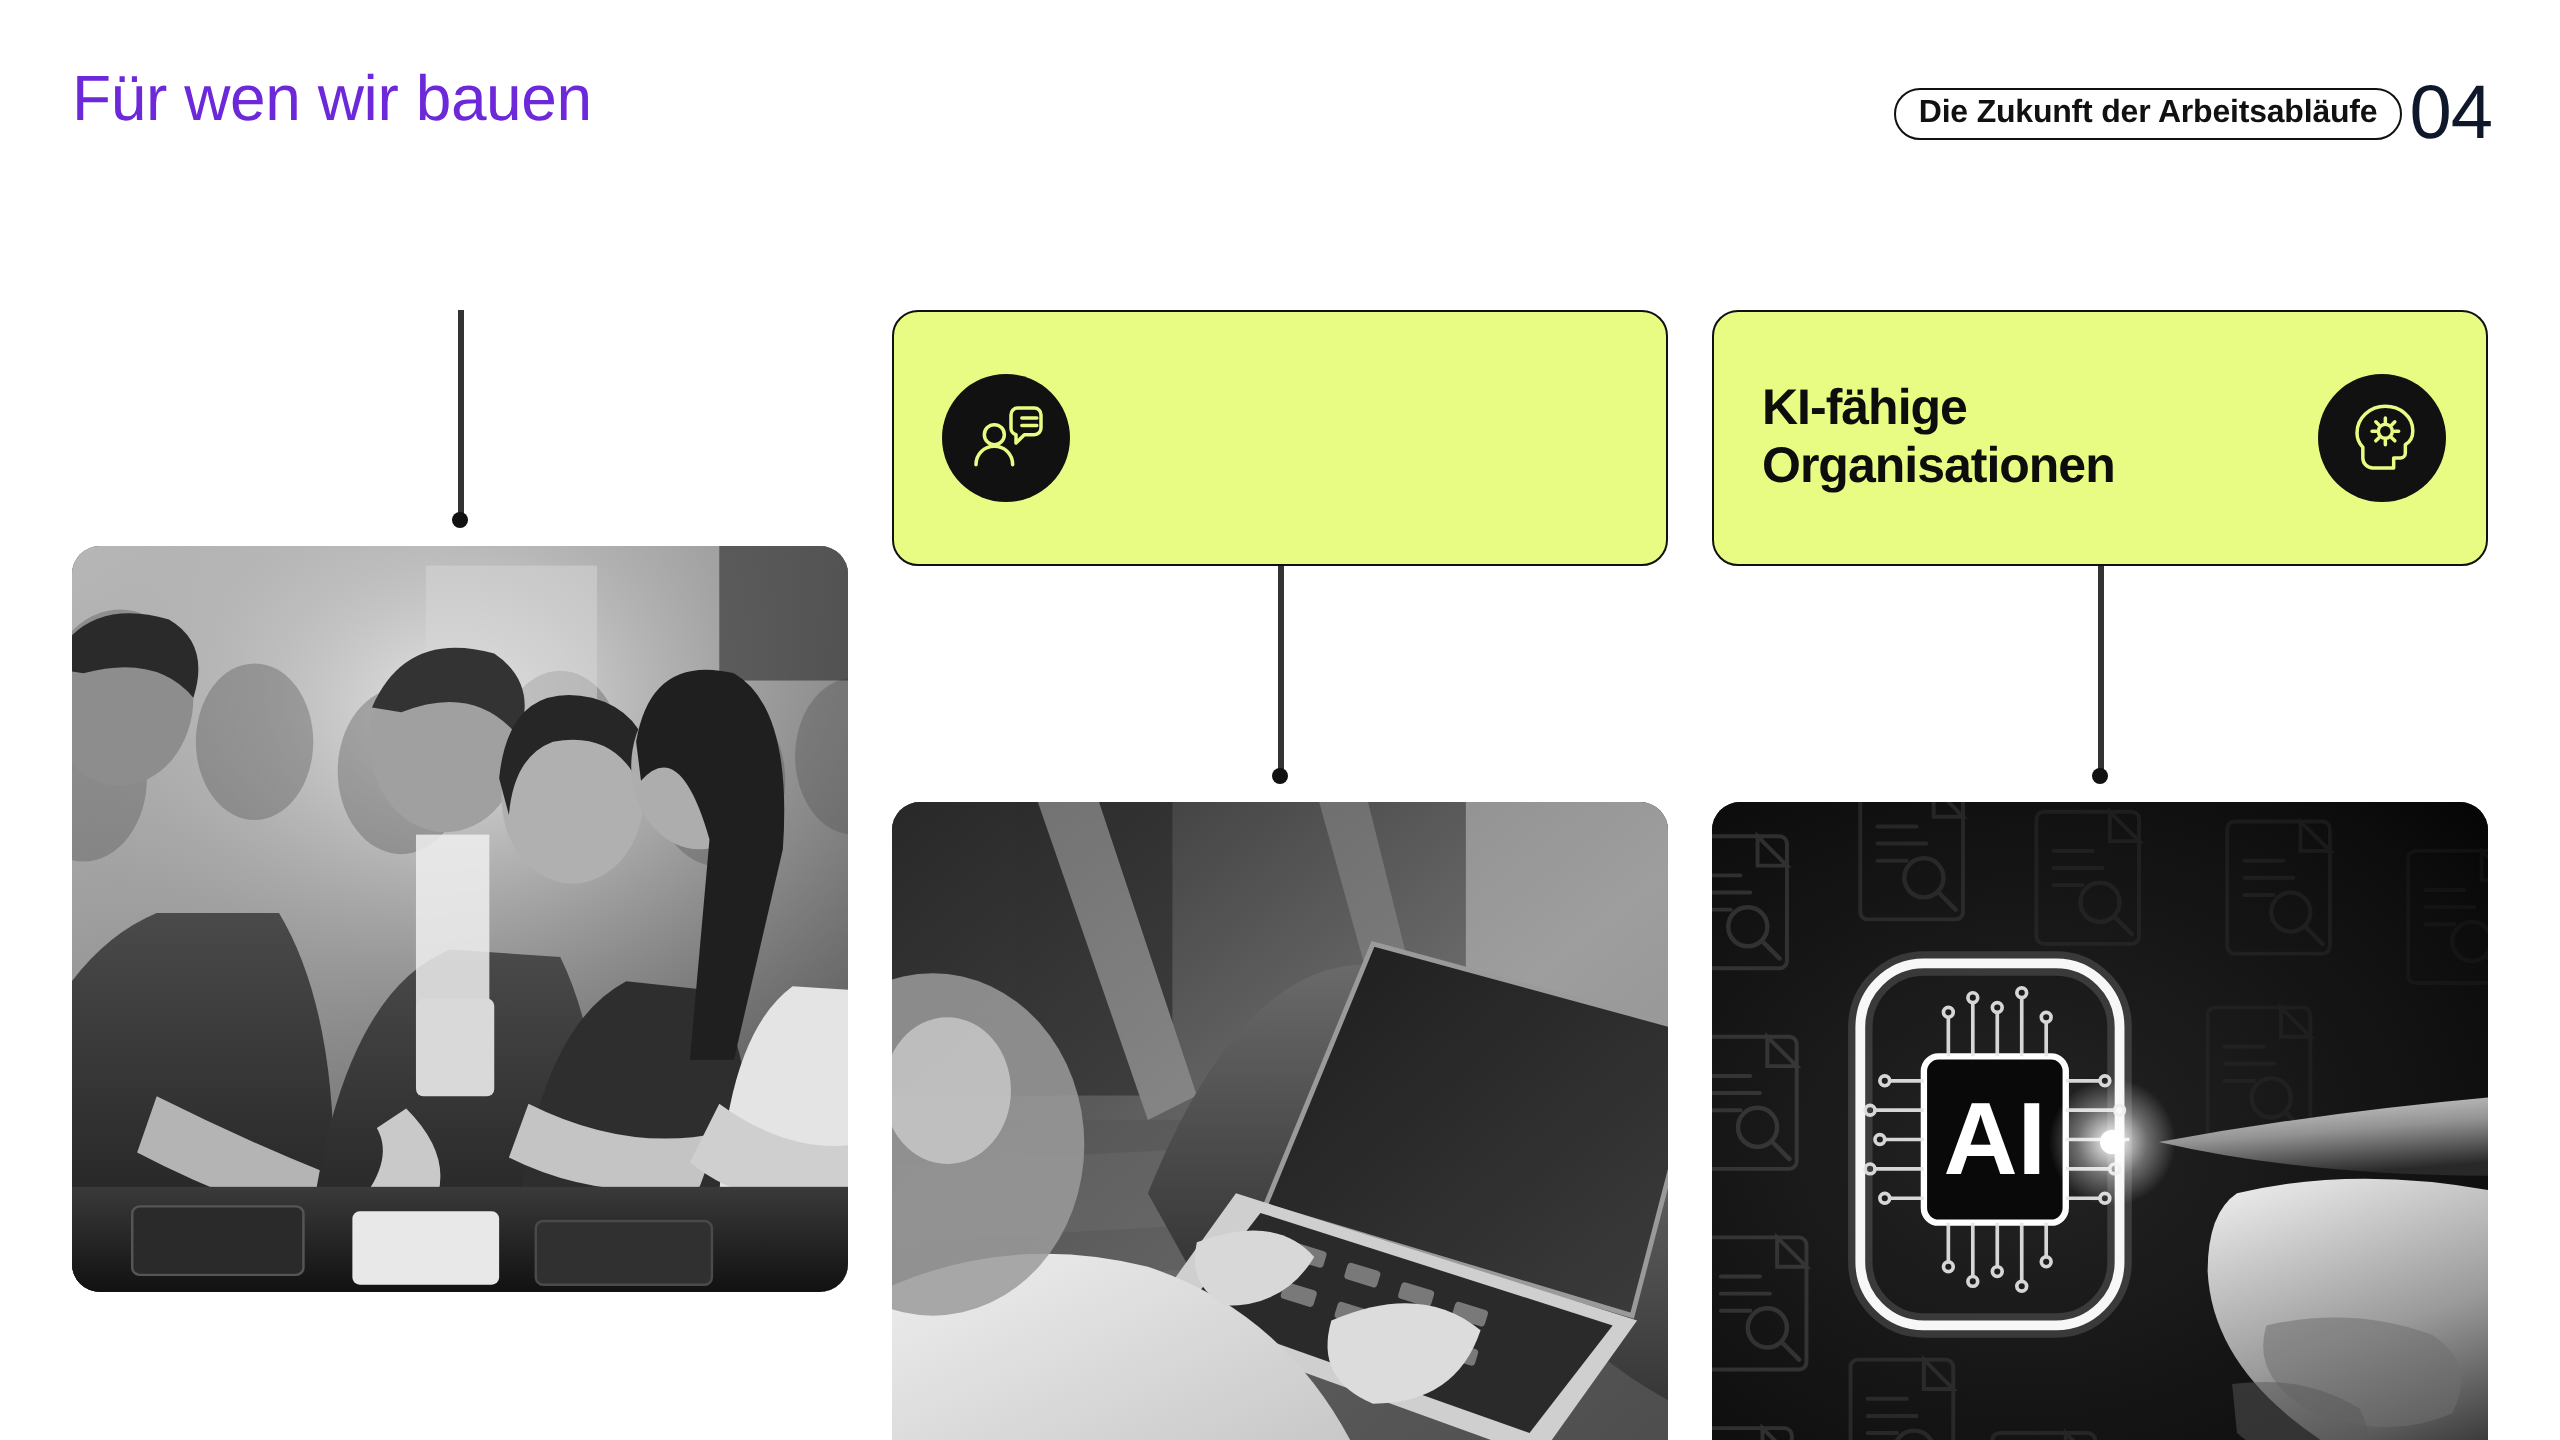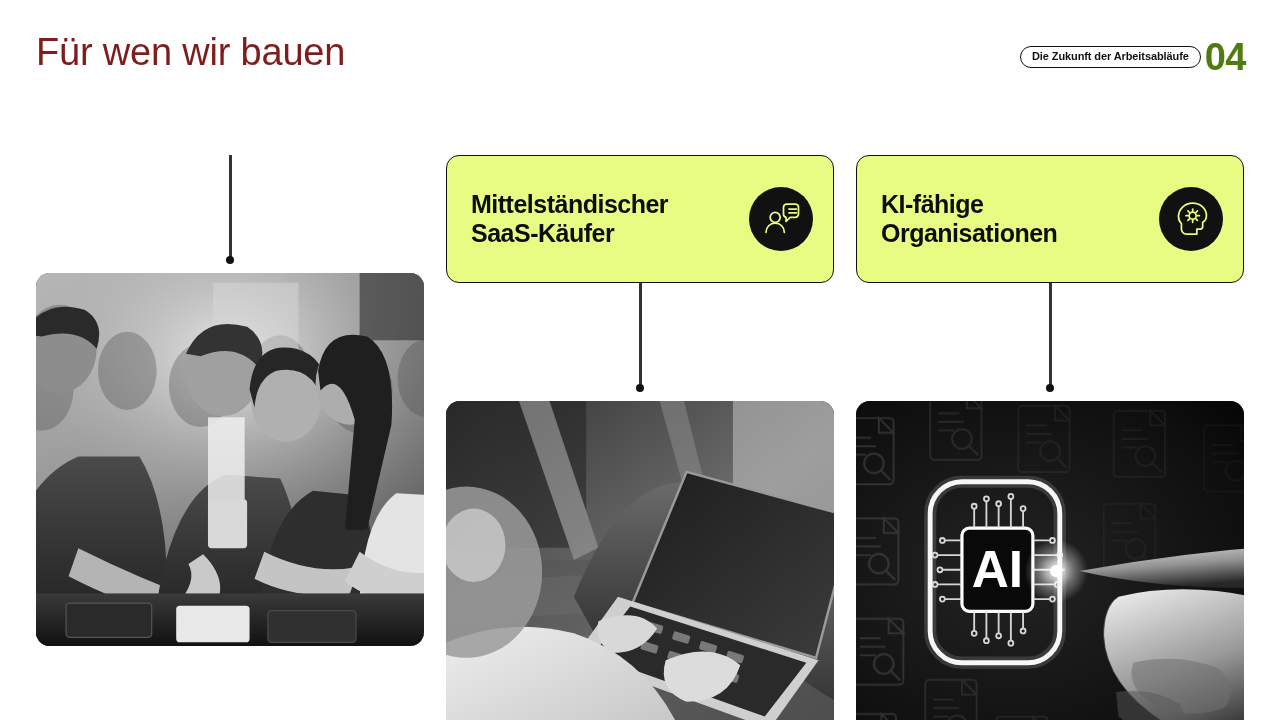--- a/index.html
+++ b/index.html
@@ -7,35 +7,35 @@
     width:1280px; height:720px;
     background:#ffffff;
     font-family:"Liberation Sans", sans-serif;
     overflow:hidden;
   }
   .slide { position:relative; width:1280px; height:720px; background:#fff; }
 
   
   .page-title {
     position:absolute; left:36px; top:30px;
-    font-size:38px; font-weight:400; color:#7f1d1d;
+    font-size:32px; font-weight:400; color:#6d28d9;
     letter-spacing:-0.2px; line-height:1.2;
   }
   .header-right {
     position:absolute; right:34px; top:38px;
     display:flex; align-items:center; gap:4px;
   }
   .topic-badge {
     border:1.4px solid #111; border-radius:999px;
     padding:3px 11px 4px 11px;
-    font-size:11px; font-weight:700; color:#111;
+    font-size:16px; font-weight:700; color:#111;
     letter-spacing:-0.1px; white-space:nowrap; line-height:1.1;
   }
   .page-number {
-    font-size:38px; font-weight:700; color:#4d7c0f; line-height:1;
+    font-size:38px; font-weight:400; color:#0f172a; line-height:1;
     letter-spacing:-0.5px;
   }
 
   
   .columns {
     position:absolute; left:36px; top:155px;
     width:1208px; display:flex; gap:22px;
   }
   .column { width:388px; display:flex; flex-direction:column; align-items:center; }
 
@@ -166,22 +166,20 @@
           <rect x="0" y="262" width="388" height="43" fill="url(#tablegrad)"></rect>
           <rect x="60" y="270" width="70" height="28" rx="3" fill="#2a2a2a" stroke="#555"></rect>
           <rect x="150" y="272" width="60" height="30" rx="3" fill="#e8e8e8"></rect>
           <rect x="225" y="276" width="72" height="26" rx="3" fill="#303030" stroke="#4a4a4a"></rect>
         </svg>
       </div>
     </div>
 
     <div class="column">
       <div class="card">
-        <div class="card-title">Mittelständischer
-SaaS-Käufer</div>
         <div class="card-icon">
           <svg width="40" height="40" viewBox="0 0 48 48" fill="none" stroke="#E8FC84" stroke-width="2.1" stroke-linecap="round" stroke-linejoin="round">
             <circle cx="17" cy="22" r="6"></circle>
             <path d="M6 40c0-6.4 4.9-11 11-11s11 4.6 11 11"></path>
             <path d="M31 6h10a4 4 0 0 1 4 4v8a4 4 0 0 1-4 4h-6l-5 5v-5a4 4 0 0 1-3-4v-8a4 4 0 0 1 4-4z"></path>
             <path d="M33.5 12h9M33.5 16.5h9"></path>
           </svg>
         </div>
       </div>
       <div class="connector">

